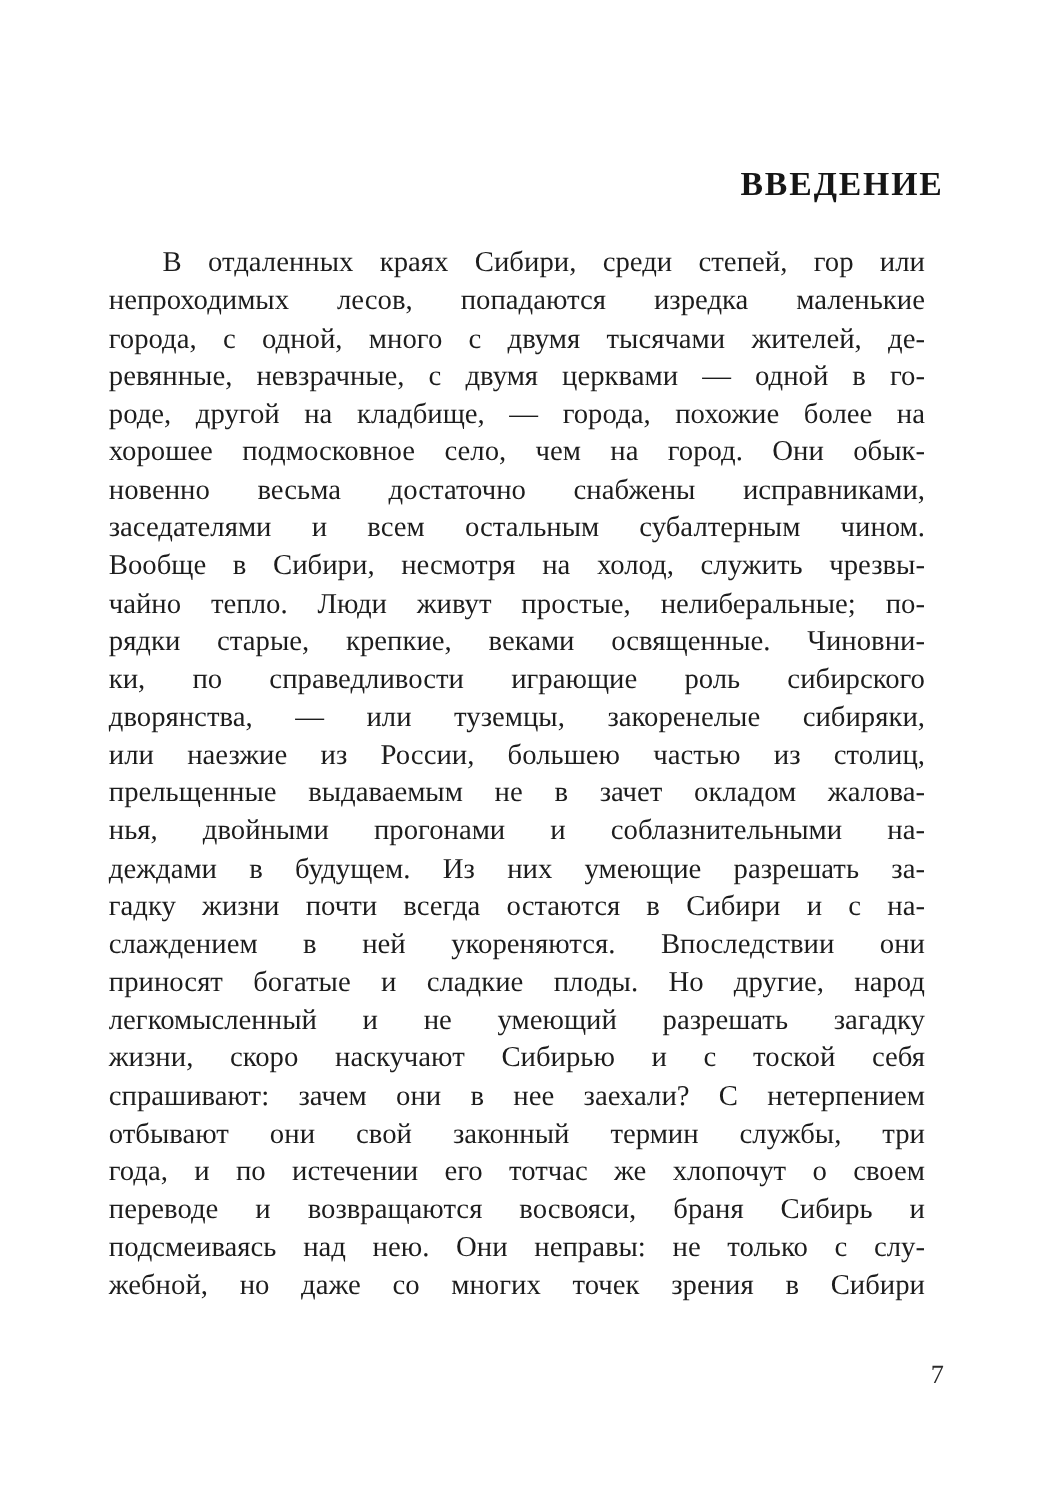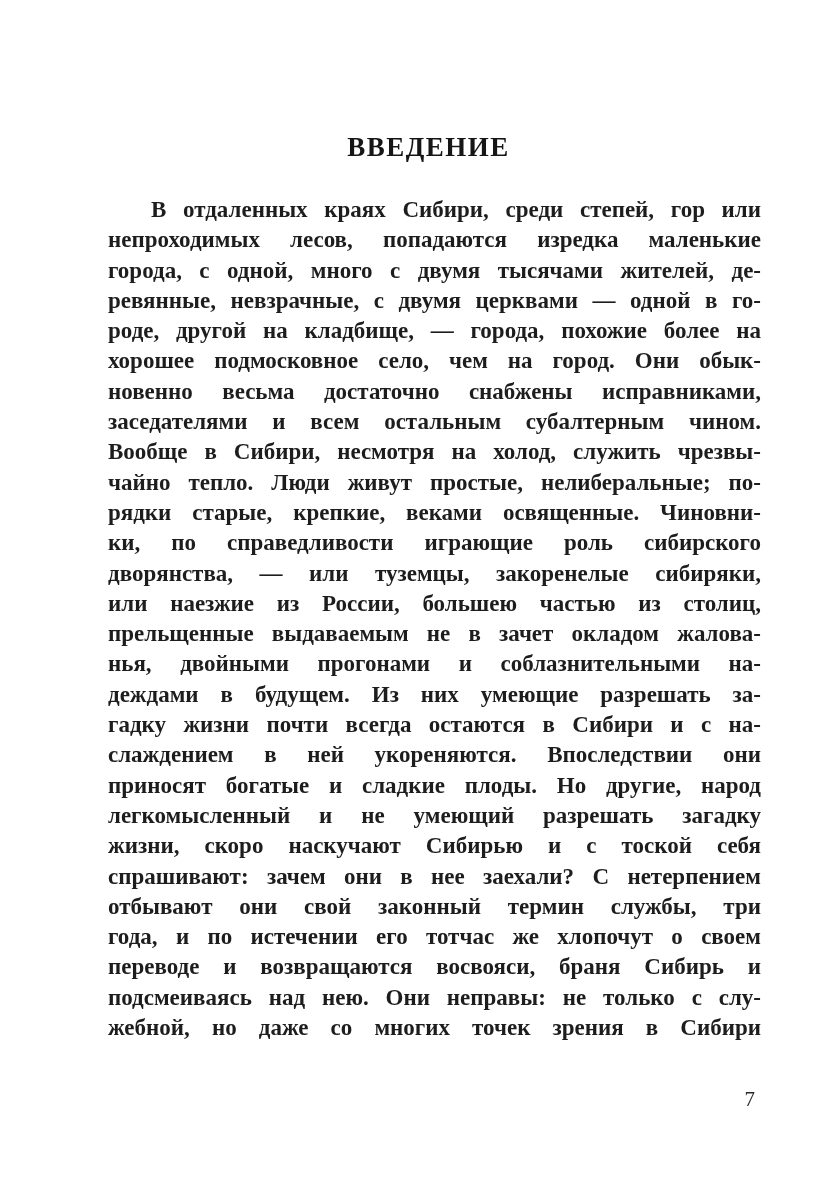--- a/index.html
+++ b/index.html
@@ -15,41 +15,40 @@
     font-family: "Liberation Serif", "DejaVu Serif", serif;
     color: #1d1d1d;
     overflow: hidden;
   }
   .chapter-title {
     position: absolute;
     top: 133px;
     left: 102px;
     width: 653px;
     margin: 0;
-    text-align: center;
+    text-align: right;
     font-size: 27px;
     line-height: 1.1;
     font-weight: bold;
     letter-spacing: 1.5px;
     color: #161616;
   }
   .body-text {
     position: absolute;
     top: 195px;
-    left: 108px;
+    left: 87px;
     width: 653px;
     font-size: 23px;
     line-height: 30.3px;
     text-align: justify;
     text-align-last: justify;
     text-justify: inter-word;
     white-space: pre-line;
     text-indent: 43px;
     color: #1d1d1d;
-    font-weight: bold;
   }
   .page-number {
     position: absolute;
     top: 1087px;
     left: 102px;
     width: 653px;
     text-align: right;
     font-size: 21px;
     color: #2a2a2a;
   }

